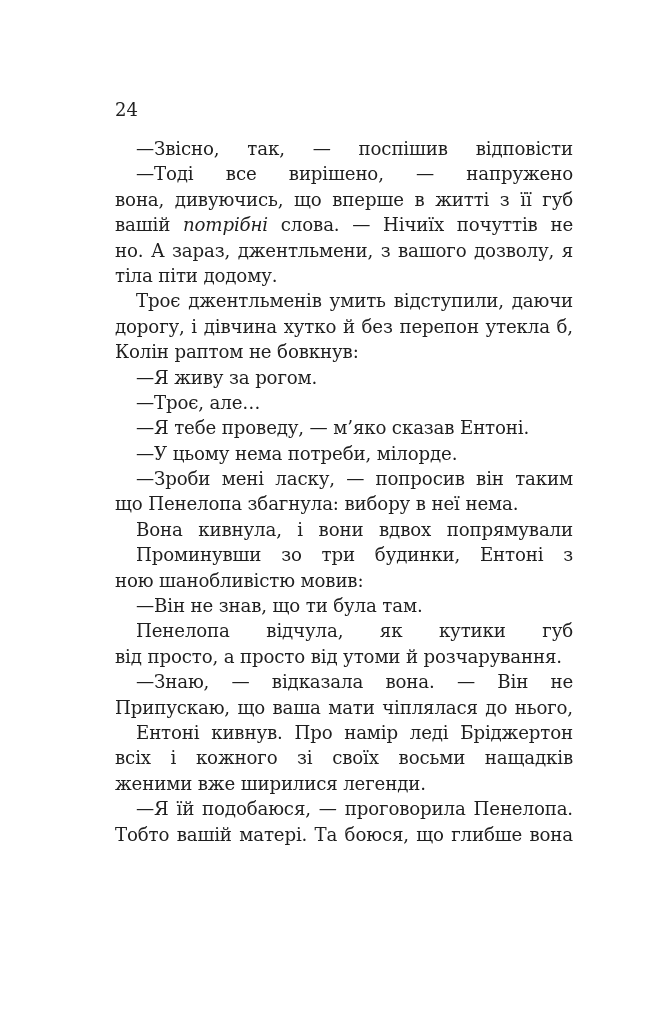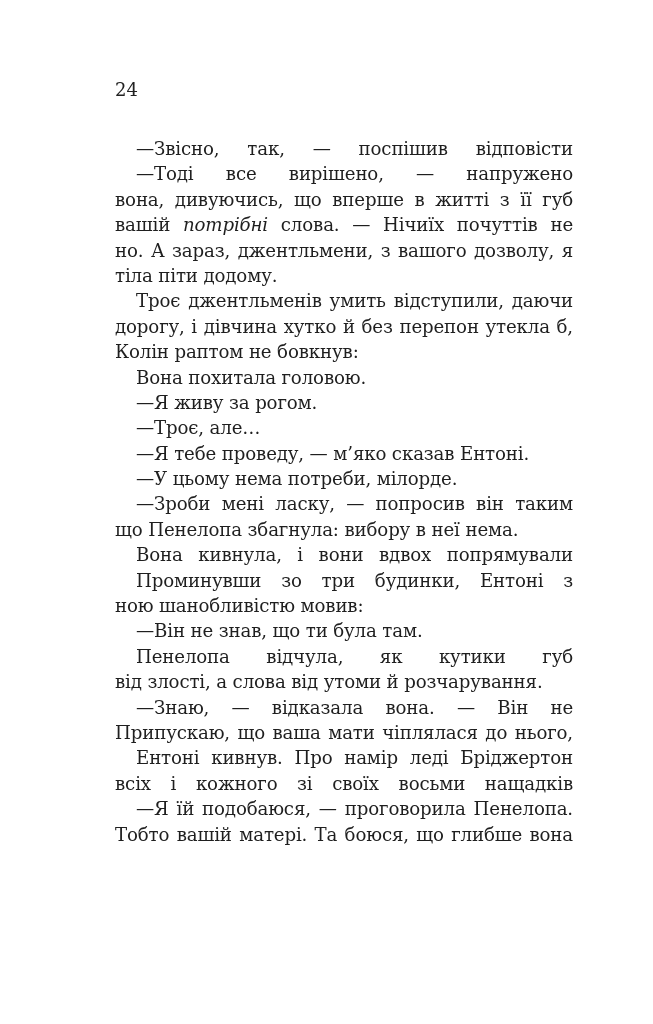--- a/index.html
+++ b/index.html
@@ -11,21 +11,21 @@
       width: 653px;
       height: 1024px;
       position: relative;
       overflow: hidden;
       font-family: "DejaVu Serif", "Liberation Serif", serif;
       color: #1f1f1f;
     }
     .page-number {
       position: absolute;
       left: 115px;
-      top: 80px;
+      top: 100px;
       font-size: 18px;
       line-height: 20px;
       color: #222;
     }
     .body-text {
       position: absolute;
       left: 115px;
       top: 136px;
       width: 458px;
     }
@@ -61,32 +61,32 @@
 <div class="body-text">
   <span class="line indent justify">—Звісно, так, — поспішив відповісти Бенедикт.</span>
   <span class="line indent justify">—Тоді все вирішено, — напружено підсумувала</span>
   <span class="line justify">вона, дивуючись, що вперше в житті з її губ зрива-</span>
   <span class="line justify"><span>вашій </span><em>потрібні</em><span> слова. — Нічиїх почуттів не поране-</span></span>
   <span class="line justify">но. А зараз, джентльмени, з вашого дозволу, я б хо-</span>
   <span class="line">тіла піти додому.</span>
   <span class="line indent justify">Троє джентльменів умить відступили, даючи їй</span>
   <span class="line justify">дорогу, і дівчина хутко й без перепон утекла б, якби</span>
   <span class="line">Колін раптом не бовкнув:</span>
-  <span class="line indent">Вона похитала головою.</span>
   <span class="line indent">—Я живу за рогом.</span>
   <span class="line indent">—Троє, але…</span>
   <span class="line indent">—Я тебе проведу, — м’яко сказав Ентоні.</span>
   <span class="line indent">—У цьому нема потреби, мілорде.</span>
   <span class="line indent justify">—Зроби мені ласку, — попросив він таким тоном,</span>
   <span class="line">що Пенелопа збагнула: вибору в неї нема.</span>
   <span class="line indent justify">Вона кивнула, і вони вдвох попрямували вулицею.</span>
   <span class="line indent justify">Проминувши зо три будинки, Ентоні з якоюсь див-</span>
   <span class="line">ною шанобливістю мовив:</span>
   <span class="line indent">—Він не знав, що ти була там.</span>
   <span class="line indent justify">Пенелопа відчула, як кутики губ стискаються — не</span>
-  <span class="line">від злості, а слова від утоми й розчарування.</span>
+  <span class="line">від просто, а просто від утоми й розчарування.</span>
   <span class="line indent justify">—Знаю, — відказала вона. — Він не жорстокий.</span>
   <span class="line justify">Припускаю, що ваша мати чіплялася до нього, щоб</span>
   <span class="line indent justify">Ентоні кивнув. Про намір леді Бріджертон бачити</span>
   <span class="line justify">всіх і кожного зі своїх восьми нащадків щасливо одру-</span>
+  <span class="line">женими вже ширилися легенди.</span>
   <span class="line indent justify">—Я їй подобаюся, — проговорила Пенелопа. —</span>
   <span class="line justify">Тобто вашій матері. Та боюся, що глибше вона не</span>
 </div>
 
 </body></html>

